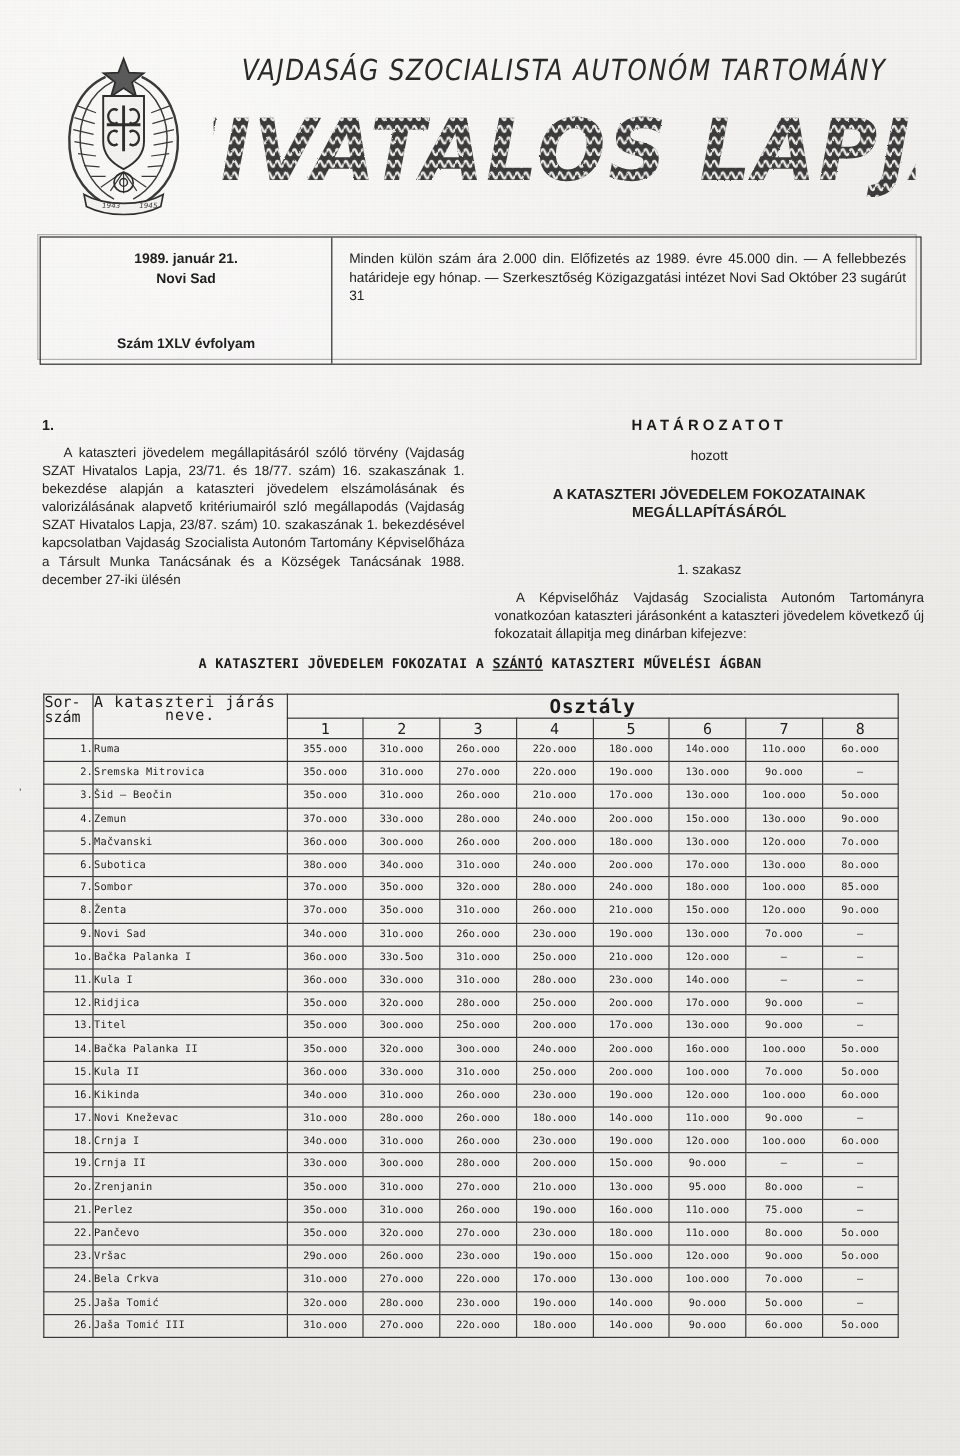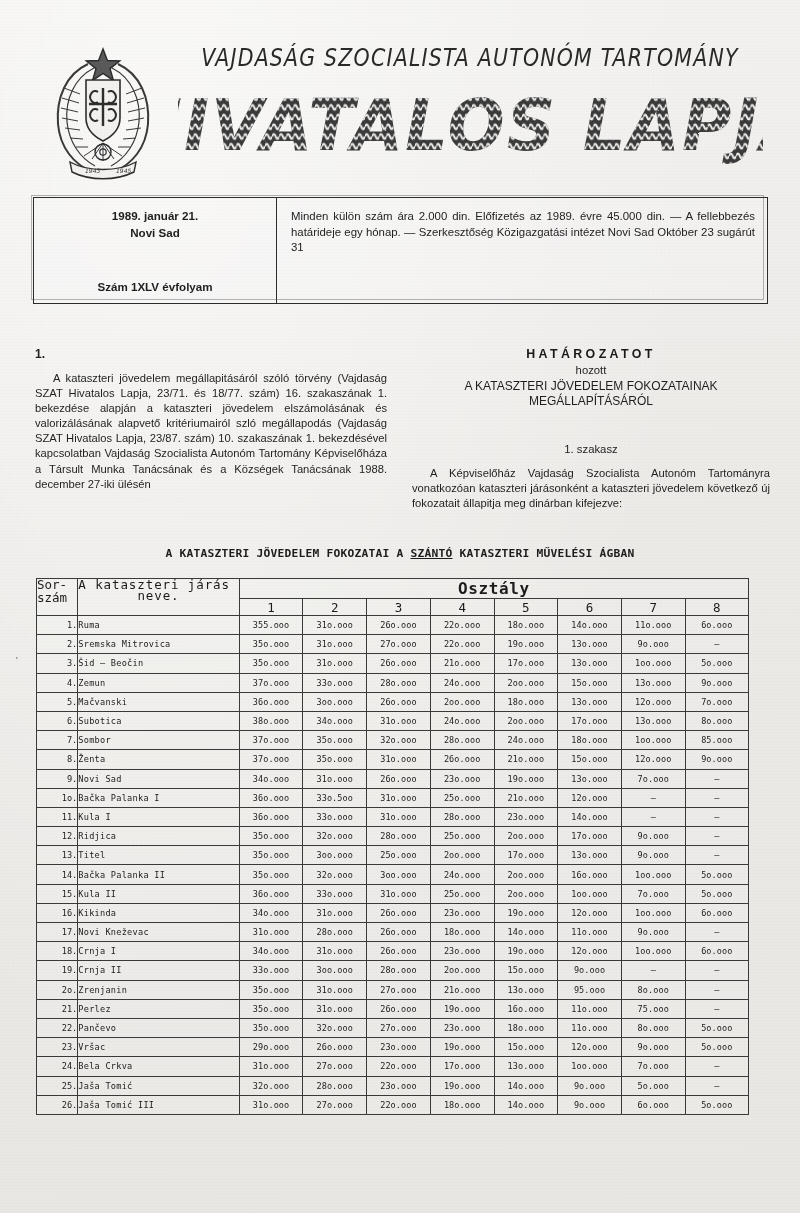--- a/index.html
+++ b/index.html
@@ -132,26 +132,26 @@
   .col-right { left: 412px; top: 0; width: 358px; }
   .sec-num { font-weight: bold; font-size: 12px; margin-bottom: 9px; }
   .body-par { text-align: justify; text-indent: 18px; }
   .hdr-spaced {
     text-align: center;
     font-weight: bold;
     font-size: 12.4px;
     letter-spacing: 3.4px;
     color: #1a1a1a;
   }
-  .hdr-sub { text-align: center; font-size: 11.3px; margin-top: 0; }
+  .hdr-sub { text-align: center; font-size: 11.3px; margin-top: 10px; }
   .hdr-title {
     text-align: center;
-    font-weight: normal;
+    font-weight: bold;
     font-size: 12px;
-    margin-top: 1px;
+    margin-top: 17px;
     line-height: 1.25;
   }
   .szakasz { text-align: center; font-size: 11.3px; margin: 33px 0 9px 0; }
 
   
   .table-title {
     position: absolute;
     left: 0; top: 547px;
     width: 800px;
     text-align: center;

